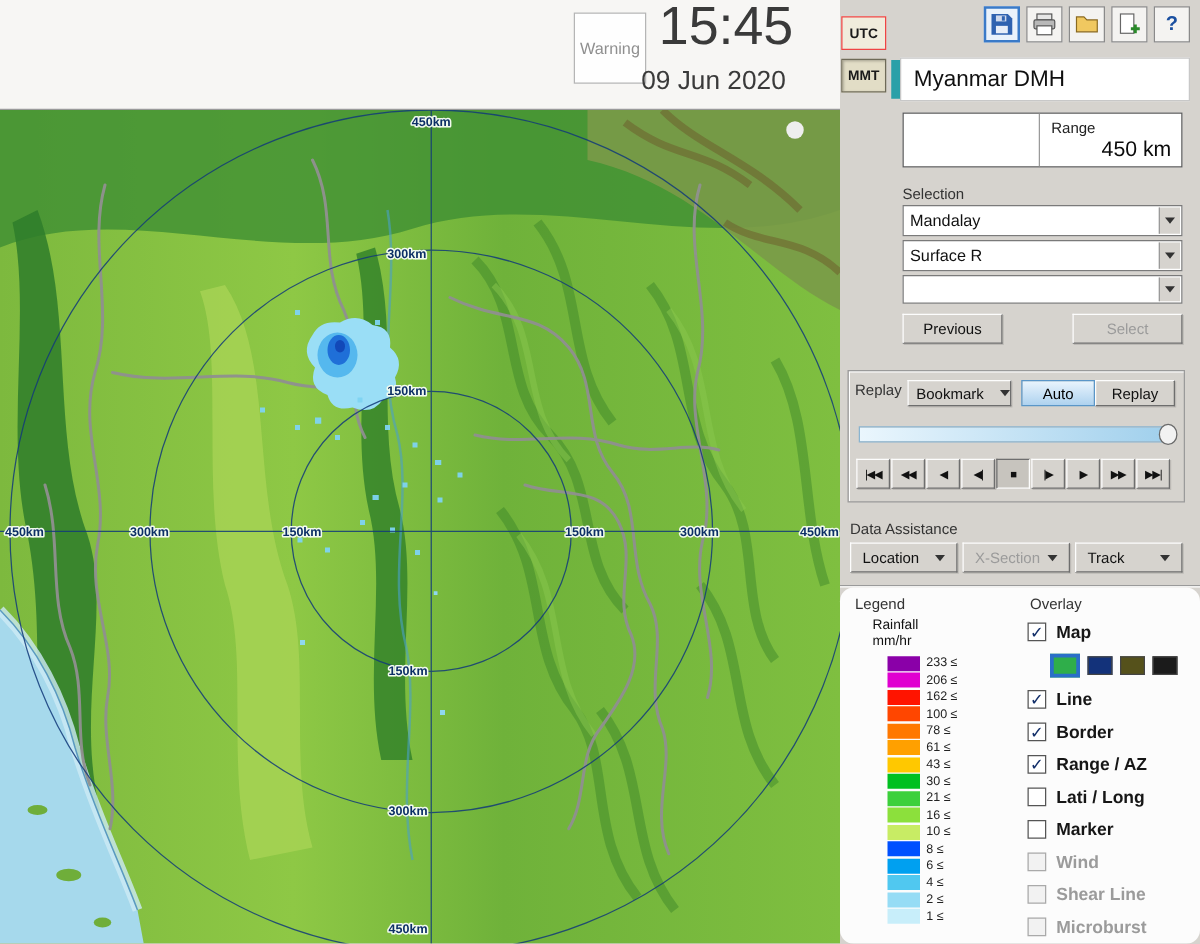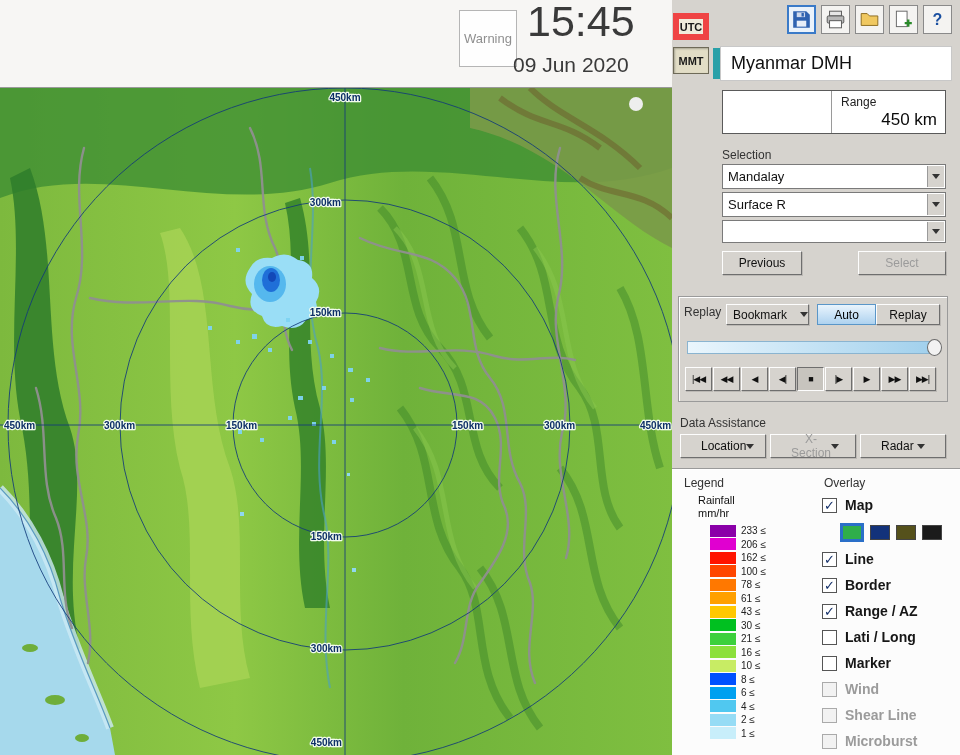--- a/index.html
+++ b/index.html
@@ -11,21 +11,21 @@
   .header-right{position:absolute;left:672px;top:0;width:288px;height:88px;background:#d6d3ce;}
   .logo-panel{position:absolute;left:4px;top:3px;width:470px;height:81px;background:#fff;border:1px solid #c4c4c4;overflow:hidden;}
   .logo-title{position:absolute;left:6px;top:-10px;font-family:"DejaVu Serif",serif;font-weight:bold;font-size:45px;color:#cf0004;}
   .logo-sub{position:absolute;left:198px;top:5px;color:#cf0004;font-weight:bold;line-height:1.15;}
   .logo-sub .l1{font-size:14.5px;}
   .logo-sub .l2{font-size:14px;letter-spacing:2px;}
   .eagle{position:absolute;left:4px;top:37px;}
   .warning-btn{position:absolute;left:459px;top:10px;width:58px;height:57px;background:#fefefe;border:1px solid #b5b5b5;color:#8f8f8f;font-size:13px;cursor:pointer;}
   .clock{position:absolute;left:527px;top:-3px;font-size:43px;color:#3a3a3a;}
   .date{position:absolute;left:513px;top:53px;font-size:21px;color:#3a3a3a;}
-  .tz-btn{position:absolute;left:673px;width:36px;height:27px;background:#f0ecdc;border:6px solid #ef4444;font-size:11px;font-weight:bold;color:#1a1a1a;cursor:pointer;}
+  .tz-btn{position:absolute;left:673px;width:36px;height:27px;background:#f0ecdc;border:1px solid #ef4444;font-size:11px;font-weight:bold;color:#1a1a1a;cursor:pointer;}
   .tz-btn.utc{top:13px;}
   .tz-btn.mmt{top:47px;background:#e2ddc6;border:1px solid #6e6a58;box-shadow:inset 1px 1px 2px rgba(0,0,0,.25);}
   .toolbar{position:absolute;right:8px;top:5px;display:flex;gap:5px;}
   .tool-btn{width:29px;height:29px;background:#f4f3f1;border:1px solid #8a8a8a;display:flex;align-items:center;justify-content:center;cursor:pointer;padding:0;}
   .tool-btn.sel{border:2px solid #3a7ac8;background:#eaf2fb;}
   .tool-btn.help{font-size:16px;font-weight:bold;color:#1a4fa0;}
   .station-tab{position:absolute;left:713px;top:48px;width:7px;height:31px;background:#2aa0a8;}
   .station-box{position:absolute;left:720px;top:46px;width:232px;height:35px;background:#fff;border:1px solid #c8c8c8;font-size:18px;color:#101010;display:flex;align-items:center;padding-left:10px;}
 
   
@@ -61,23 +61,23 @@
   .bookmark-btn{position:absolute;left:47px;top:7px;width:83px;height:21px;display:flex;align-items:center;justify-content:space-between;padding:0 0 0 6px;font-size:12px;}
   .auto-btn{position:absolute;left:138px;top:7px;width:59px;height:21px;background:linear-gradient(#e9f4fd,#aed2ef);border:1px solid #5a96c8;font-size:12px;color:#000;cursor:pointer;}
   .manual-btn{position:absolute;left:197px;top:7px;width:64px;height:21px;font-size:12px;}
   .slider{position:absolute;left:8px;top:44px;width:252px;height:13px;background:linear-gradient(to right,#eaf6fd,#9fcfec);border:1px solid #8ab4d0;}
   .slider-handle{position:absolute;right:-4px;top:-3px;width:15px;height:17px;background:#f2f2f2;border:1px solid #6a6a6a;border-radius:50%;cursor:grab;}
   .playback{position:absolute;left:6px;top:70px;display:flex;gap:1px;}
   .pbtn{width:27px;height:24px;font-size:9px;display:flex;align-items:center;justify-content:center;letter-spacing:-1px;}
   .pbtn.pressed{background:#c7c4be;border:1px solid #fdfdfd;border-top-color:#6e6e6e;border-left-color:#6e6e6e;box-shadow:none;}
   .da-label{left:8px;top:328px;}
   .da-row{position:absolute;left:8px;top:346px;display:flex;gap:4px;}
-  .da-btn{width:86px;height:24px;display:flex;align-items:center;justify-content:space-between;padding:0 20px;font-size:12px;}
+  .da-btn{width:86px;height:24px;display:flex;align-items:center;justify-content:space-between;padding:0 9px;font-size:12px;}
   .hdiv{position:absolute;left:0;top:380px;width:288px;height:2px;border-top:1px solid #9a9a9a;border-bottom:1px solid #fff;}
-  .lower{position:absolute;left:0;top:382px;width:288px;height:285px;background:#fcfcfc;}
+  .lower{position:absolute;left:0;top:382px;width:288px;height:285px;background:#fcfcfc;border-radius:11px;}
   .legend-label{left:12px;top:6px;position:absolute;font-size:12px;color:#333;}
   .overlay-label{left:152px;top:6px;position:absolute;font-size:12px;color:#333;}
   .rainfall{position:absolute;left:26px;top:24px;font-size:11px;color:#111;}
   .mmhr{position:absolute;left:26px;top:37px;font-size:11px;color:#111;}
   .legend-entries{position:absolute;left:38px;top:54px;}
   .lrow{display:flex;align-items:center;height:13.5px;}
   .lsw{width:26px;height:12px;display:inline-block;}
   .lval{font-size:10px;color:#222;margin-left:5px;white-space:nowrap;}
   .overlay-list{position:absolute;left:150px;top:22px;width:134px;}
   .orow{display:flex;align-items:center;height:26px;cursor:pointer;}
@@ -332,21 +332,21 @@
     <div class="da-row">
       <button class="btn3d da-btn">
         <span>Location</span>
         <span class="caret"></span>
       </button>
       <button class="btn3d da-btn disabled">
         <span>X-Section</span>
         <span class="caret"></span>
       </button>
       <button class="btn3d da-btn">
-        <span>Radar</span>
+        <span>Track</span>
         <span class="caret"></span>
       </button>
     </div>
 
     <div class="hdiv"></div>
 
     <div class="lower">
       <div class="legend-label">Legend</div>
       <div class="overlay-label">Overlay</div>
       <div class="rainfall">Rainfall</div>

